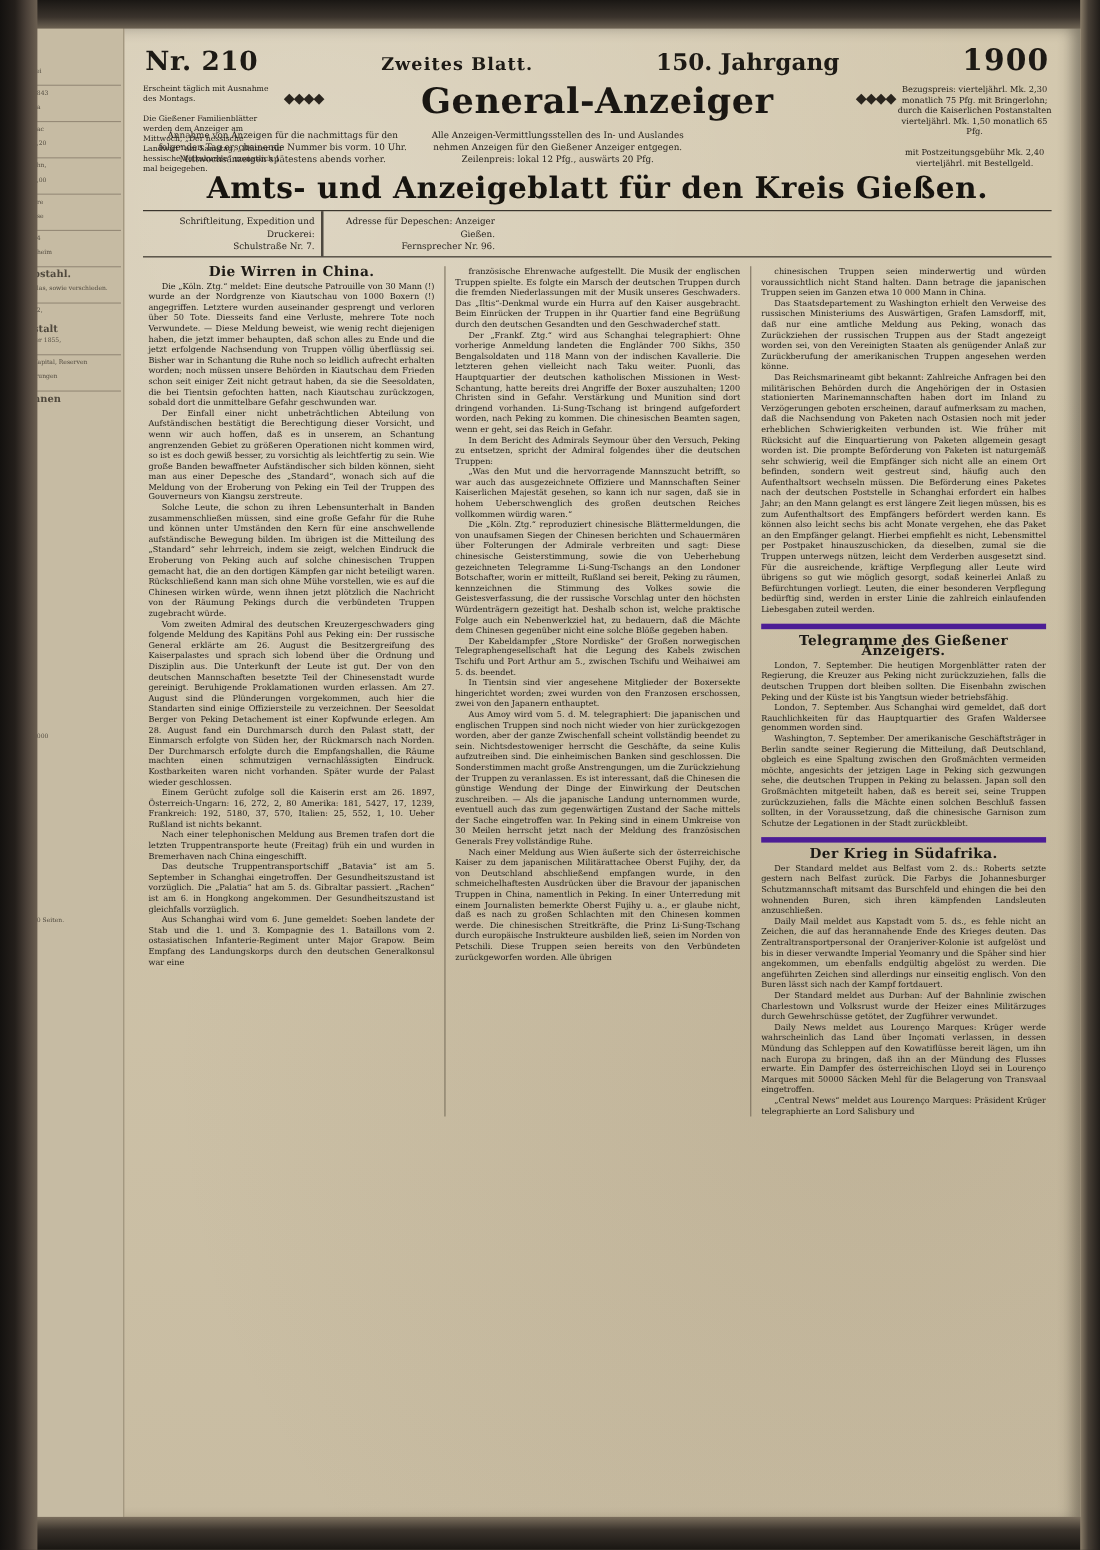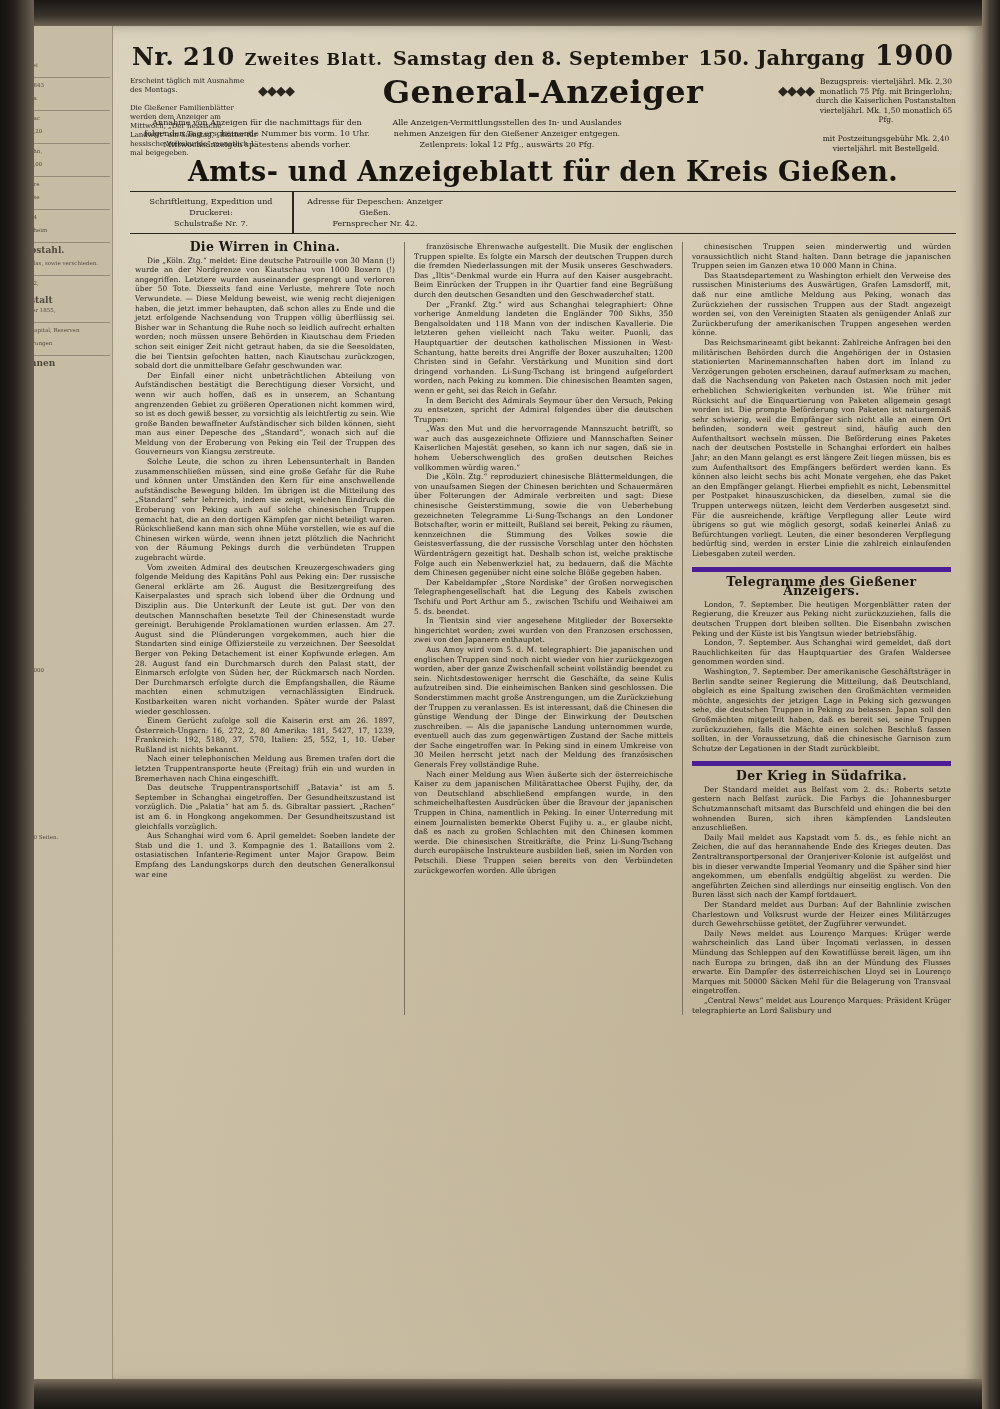--- a/index.html
+++ b/index.html
@@ -208,21 +208,21 @@
     display: flex;
     align-items: stretch;
     border-top: 1.4px solid #2a251e;
     border-bottom: 1.4px solid #2a251e;
     margin: 4px 4px 0 4px;
   }
   .infobar .cell {
     padding: 4px 6px;
     font-size: 8px;
     line-height: 11px;
-    text-align: center;
+    text-align: right;
     color: #211d18;
     display: flex;
     flex-direction: column;
     justify-content: center;
   }
   .infobar .cell.left { width: 150px; border-right: 1.2px solid #2a251e; }
   .infobar .cell.right { width: 150px; border-left: 1.2px solid #2a251e; }
   .infobar .cell.center {
     flex: 1;
     font-size: 13.5px;
@@ -302,21 +302,20 @@
     </div>
   </div>
 
   <div class="sheet">
     <div class="paper-grain"></div>
     <div class="content">
 
       <div class="masthead-top">
         <span class="issue-no">Nr. 210</span>
         <span class="zweites-blatt">Zweites Blatt.</span>
-        <span class="date-line">Samstag den 8. September</span>
         <span class="jahrgang">150. Jahrgang</span>
         <span class="year">1900</span>
       </div>
 
       <div class="title-row">
         <div class="corner-left" style="white-space:pre-line">Erscheint täglich mit Ausnahme des Montags.
 
 Die Gießener Familienblätter werden dem Anzeiger am Mittwoch, „Der hessische Landwirt“ am Samstag, „Blätter für hessische Volkskunde“ monatlich 1 mal beigegeben.</div>
         <div class="corner-right" style="white-space:pre-line">Bezugspreis: vierteljährl. Mk. 2,30 monatlich 75 Pfg. mit Bringerlohn; durch die Kaiserlichen Postanstalten vierteljährl. Mk. 1,50 monatlich 65 Pfg.
 
@@ -332,35 +331,35 @@
         <div class="note-right" style="white-space:pre-line">Alle Anzeigen-Vermittlungsstellen des In- und Auslandes nehmen Anzeigen für den Gießener Anzeiger entgegen.
 Zeilenpreis: lokal 12 Pfg., auswärts 20 Pfg.</div>
       </div>
 
       <div class="amtsblatt">Amts- und Anzeigeblatt für den Kreis Gießen.</div>
 
       <div class="infobar">
         <div class="cell left" style="white-space:pre-line">Schriftleitung, Expedition und Druckerei:
 Schulstraße Nr. 7.</div>
         <div class="cell right" style="white-space:pre-line">Adresse für Depeschen: Anzeiger Gießen.
-Fernsprecher Nr. 42.</div>
+Fernsprecher Nr. 96.</div>
       </div>
 
       <div class="columns">
 
         <div class="col">
           <div class="headline">Die Wirren in China.</div>
           <p>Die „Köln. Ztg.“ meldet: Eine deutsche Patrouille von 30 Mann (!) wurde an der Nordgrenze von Kiautschau von 1000 Boxern (!) angegriffen. Letztere wurden auseinander gesprengt und verloren über 50 Tote. Diesseits fand eine Verluste, mehrere Tote noch Verwundete. — Diese Meldung beweist, wie wenig recht diejenigen haben, die jetzt immer behaupten, daß schon alles zu Ende und die jetzt erfolgende Nachsendung von Truppen völlig überflüssig sei. Bisher war in Schantung die Ruhe noch so leidlich aufrecht erhalten worden; noch müssen unsere Behörden in Kiautschau dem Frieden schon seit einiger Zeit nicht getraut haben, da sie die Seesoldaten, die bei Tientsin gefochten hatten, nach Kiautschau zurückzogen, sobald dort die unmittelbare Gefahr geschwunden war.</p>
           <p>Der Einfall einer nicht unbeträchtlichen Abteilung von Aufständischen bestätigt die Berechtigung dieser Vorsicht, und wenn wir auch hoffen, daß es in unserem, an Schantung angrenzenden Gebiet zu größeren Operationen nicht kommen wird, so ist es doch gewiß besser, zu vorsichtig als leichtfertig zu sein. Wie große Banden bewaffneter Aufständischer sich bilden können, sieht man aus einer Depesche des „Standard“, wonach sich auf die Meldung von der Eroberung von Peking ein Teil der Truppen des Gouverneurs von Kiangsu zerstreute.</p>
           <p>Solche Leute, die schon zu ihren Lebensunterhalt in Banden zusammenschließen müssen, sind eine große Gefahr für die Ruhe und können unter Umständen den Kern für eine anschwellende aufständische Bewegung bilden. Im übrigen ist die Mitteilung des „Standard“ sehr lehrreich, indem sie zeigt, welchen Eindruck die Eroberung von Peking auch auf solche chinesischen Truppen gemacht hat, die an den dortigen Kämpfen gar nicht beteiligt waren. Rückschließend kann man sich ohne Mühe vorstellen, wie es auf die Chinesen wirken würde, wenn ihnen jetzt plötzlich die Nachricht von der Räumung Pekings durch die verbündeten Truppen zugebracht würde.</p>
           <p>Vom zweiten Admiral des deutschen Kreuzergeschwaders ging folgende Meldung des Kapitäns Pohl aus Peking ein: Der russische General erklärte am 26. August die Besitzergreifung des Kaiserpalastes und sprach sich lobend über die Ordnung und Disziplin aus. Die Unterkunft der Leute ist gut. Der von den deutschen Mannschaften besetzte Teil der Chinesenstadt wurde gereinigt. Beruhigende Proklamationen wurden erlassen. Am 27. August sind die Plünderungen vorgekommen, auch hier die Standarten sind einige Offiziersteile zu verzeichnen. Der Seesoldat Berger von Peking Detachement ist einer Kopfwunde erlegen. Am 28. August fand ein Durchmarsch durch den Palast statt, der Einmarsch erfolgte von Süden her, der Rückmarsch nach Norden. Der Durchmarsch erfolgte durch die Empfangshallen, die Räume machten einen schmutzigen vernachlässigten Eindruck. Kostbarkeiten waren nicht vorhanden. Später wurde der Palast wieder geschlossen.</p>
           <p>Einem Gerücht zufolge soll die Kaiserin erst am 26. 1897, Österreich-Ungarn: 16, 272, 2, 80 Amerika: 181, 5427, 17, 1239, Frankreich: 192, 5180, 37, 570, Italien: 25, 552, 1, 10. Ueber Rußland ist nichts bekannt.</p>
           <p>Nach einer telephonischen Meldung aus Bremen trafen dort die letzten Truppentransporte heute (Freitag) früh ein und wurden in Bremerhaven nach China eingeschifft.</p>
           <p>Das deutsche Truppentransportschiff „Batavia“ ist am 5. September in Schanghai eingetroffen. Der Gesundheitszustand ist vorzüglich. Die „Palatia“ hat am 5. ds. Gibraltar passiert. „Rachen“ ist am 6. in Hongkong angekommen. Der Gesundheitszustand ist gleichfalls vorzüglich.</p>
-          <p>Aus Schanghai wird vom 6. April gemeldet: Soeben landete der Stab und die 1. und 3. Kompagnie des 1. Bataillons vom 2. ostasiatischen Infanterie-Regiment unter Major Grapow. Beim Empfang des Landungskorps durch den deutschen Generalkonsul war eine</p>
+          <p>Aus Schanghai wird vom 6. June gemeldet: Soeben landete der Stab und die 1. und 3. Kompagnie des 1. Bataillons vom 2. ostasiatischen Infanterie-Regiment unter Major Grapow. Beim Empfang des Landungskorps durch den deutschen Generalkonsul war eine</p>
         </div>
 
         <div class="col">
           <p>französische Ehrenwache aufgestellt. Die Musik der englischen Truppen spielte. Es folgte ein Marsch der deutschen Truppen durch die fremden Niederlassungen mit der Musik unseres Geschwaders. Das „Iltis“-Denkmal wurde ein Hurra auf den Kaiser ausgebracht. Beim Einrücken der Truppen in ihr Quartier fand eine Begrüßung durch den deutschen Gesandten und den Geschwaderchef statt.</p>
           <p>Der „Frankf. Ztg.“ wird aus Schanghai telegraphiert: Ohne vorherige Anmeldung landeten die Engländer 700 Sikhs, 350 Bengalsoldaten und 118 Mann von der indischen Kavallerie. Die letzteren gehen vielleicht nach Taku weiter. Puonli, das Hauptquartier der deutschen katholischen Missionen in West-Schantung, hatte bereits drei Angriffe der Boxer auszuhalten; 1200 Christen sind in Gefahr. Verstärkung und Munition sind dort dringend vorhanden. Li-Sung-Tschang ist bringend aufgefordert worden, nach Peking zu kommen. Die chinesischen Beamten sagen, wenn er geht, sei das Reich in Gefahr.</p>
           <p>In dem Bericht des Admirals Seymour über den Versuch, Peking zu entsetzen, spricht der Admiral folgendes über die deutschen Truppen:</p>
           <p>„Was den Mut und die hervorragende Mannszucht betrifft, so war auch das ausgezeichnete Offiziere und Mannschaften Seiner Kaiserlichen Majestät gesehen, so kann ich nur sagen, daß sie in hohem Ueberschwenglich des großen deutschen Reiches vollkommen würdig waren.“</p>
           <p>Die „Köln. Ztg.“ reproduziert chinesische Blättermeldungen, die von unaufsamen Siegen der Chinesen berichten und Schauermären über Folterungen der Admirale verbreiten und sagt: Diese chinesische Geisterstimmung, sowie die von Ueberhebung gezeichneten Telegramme Li-Sung-Tschangs an den Londoner Botschafter, worin er mitteilt, Rußland sei bereit, Peking zu räumen, kennzeichnen die Stimmung des Volkes sowie die Geistesverfassung, die der russische Vorschlag unter den höchsten Würdenträgern gezeitigt hat. Deshalb schon ist, welche praktische Folge auch ein Nebenwerkziel hat, zu bedauern, daß die Mächte dem Chinesen gegenüber nicht eine solche Blöße gegeben haben.</p>
           <p>Der Kabeldampfer „Store Nordiske“ der Großen norwegischen Telegraphengesellschaft hat die Legung des Kabels zwischen Tschifu und Port Arthur am 5., zwischen Tschifu und Weihaiwei am 5. ds. beendet.</p>
           <p>In Tientsin sind vier angesehene Mitglieder der Boxersekte hingerichtet worden; zwei wurden von den Franzosen erschossen, zwei von den Japanern enthauptet.</p>

